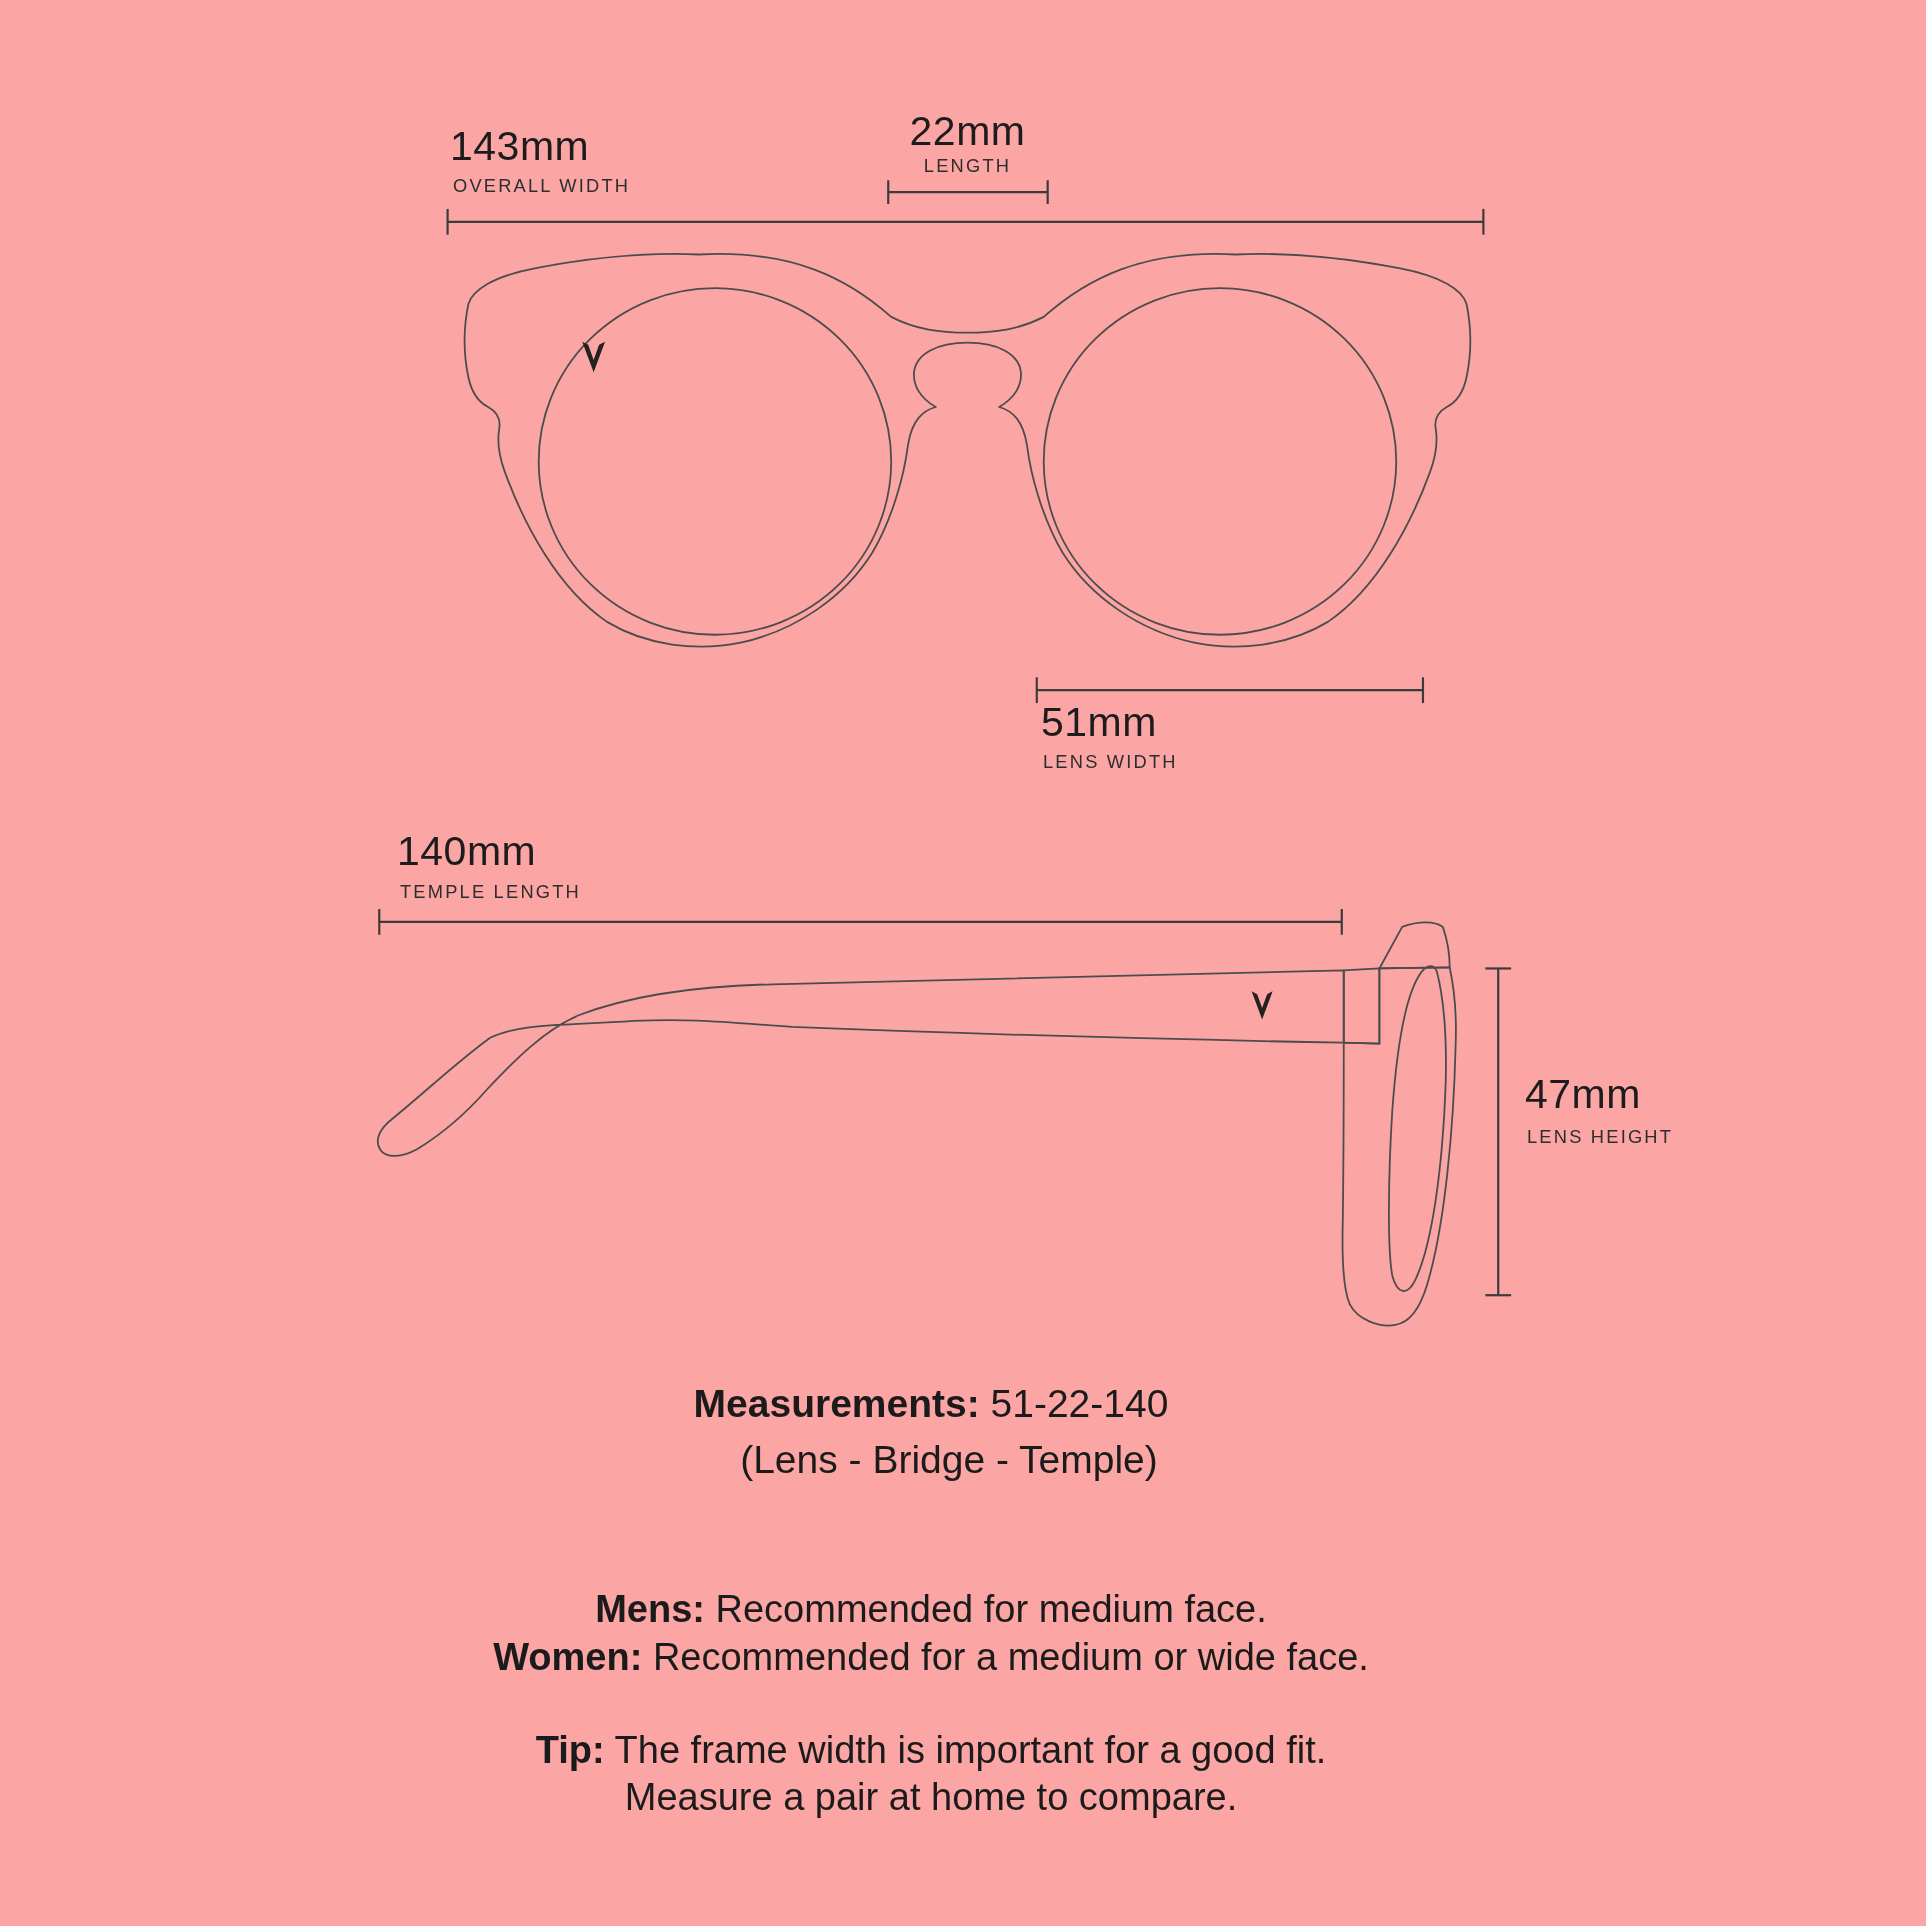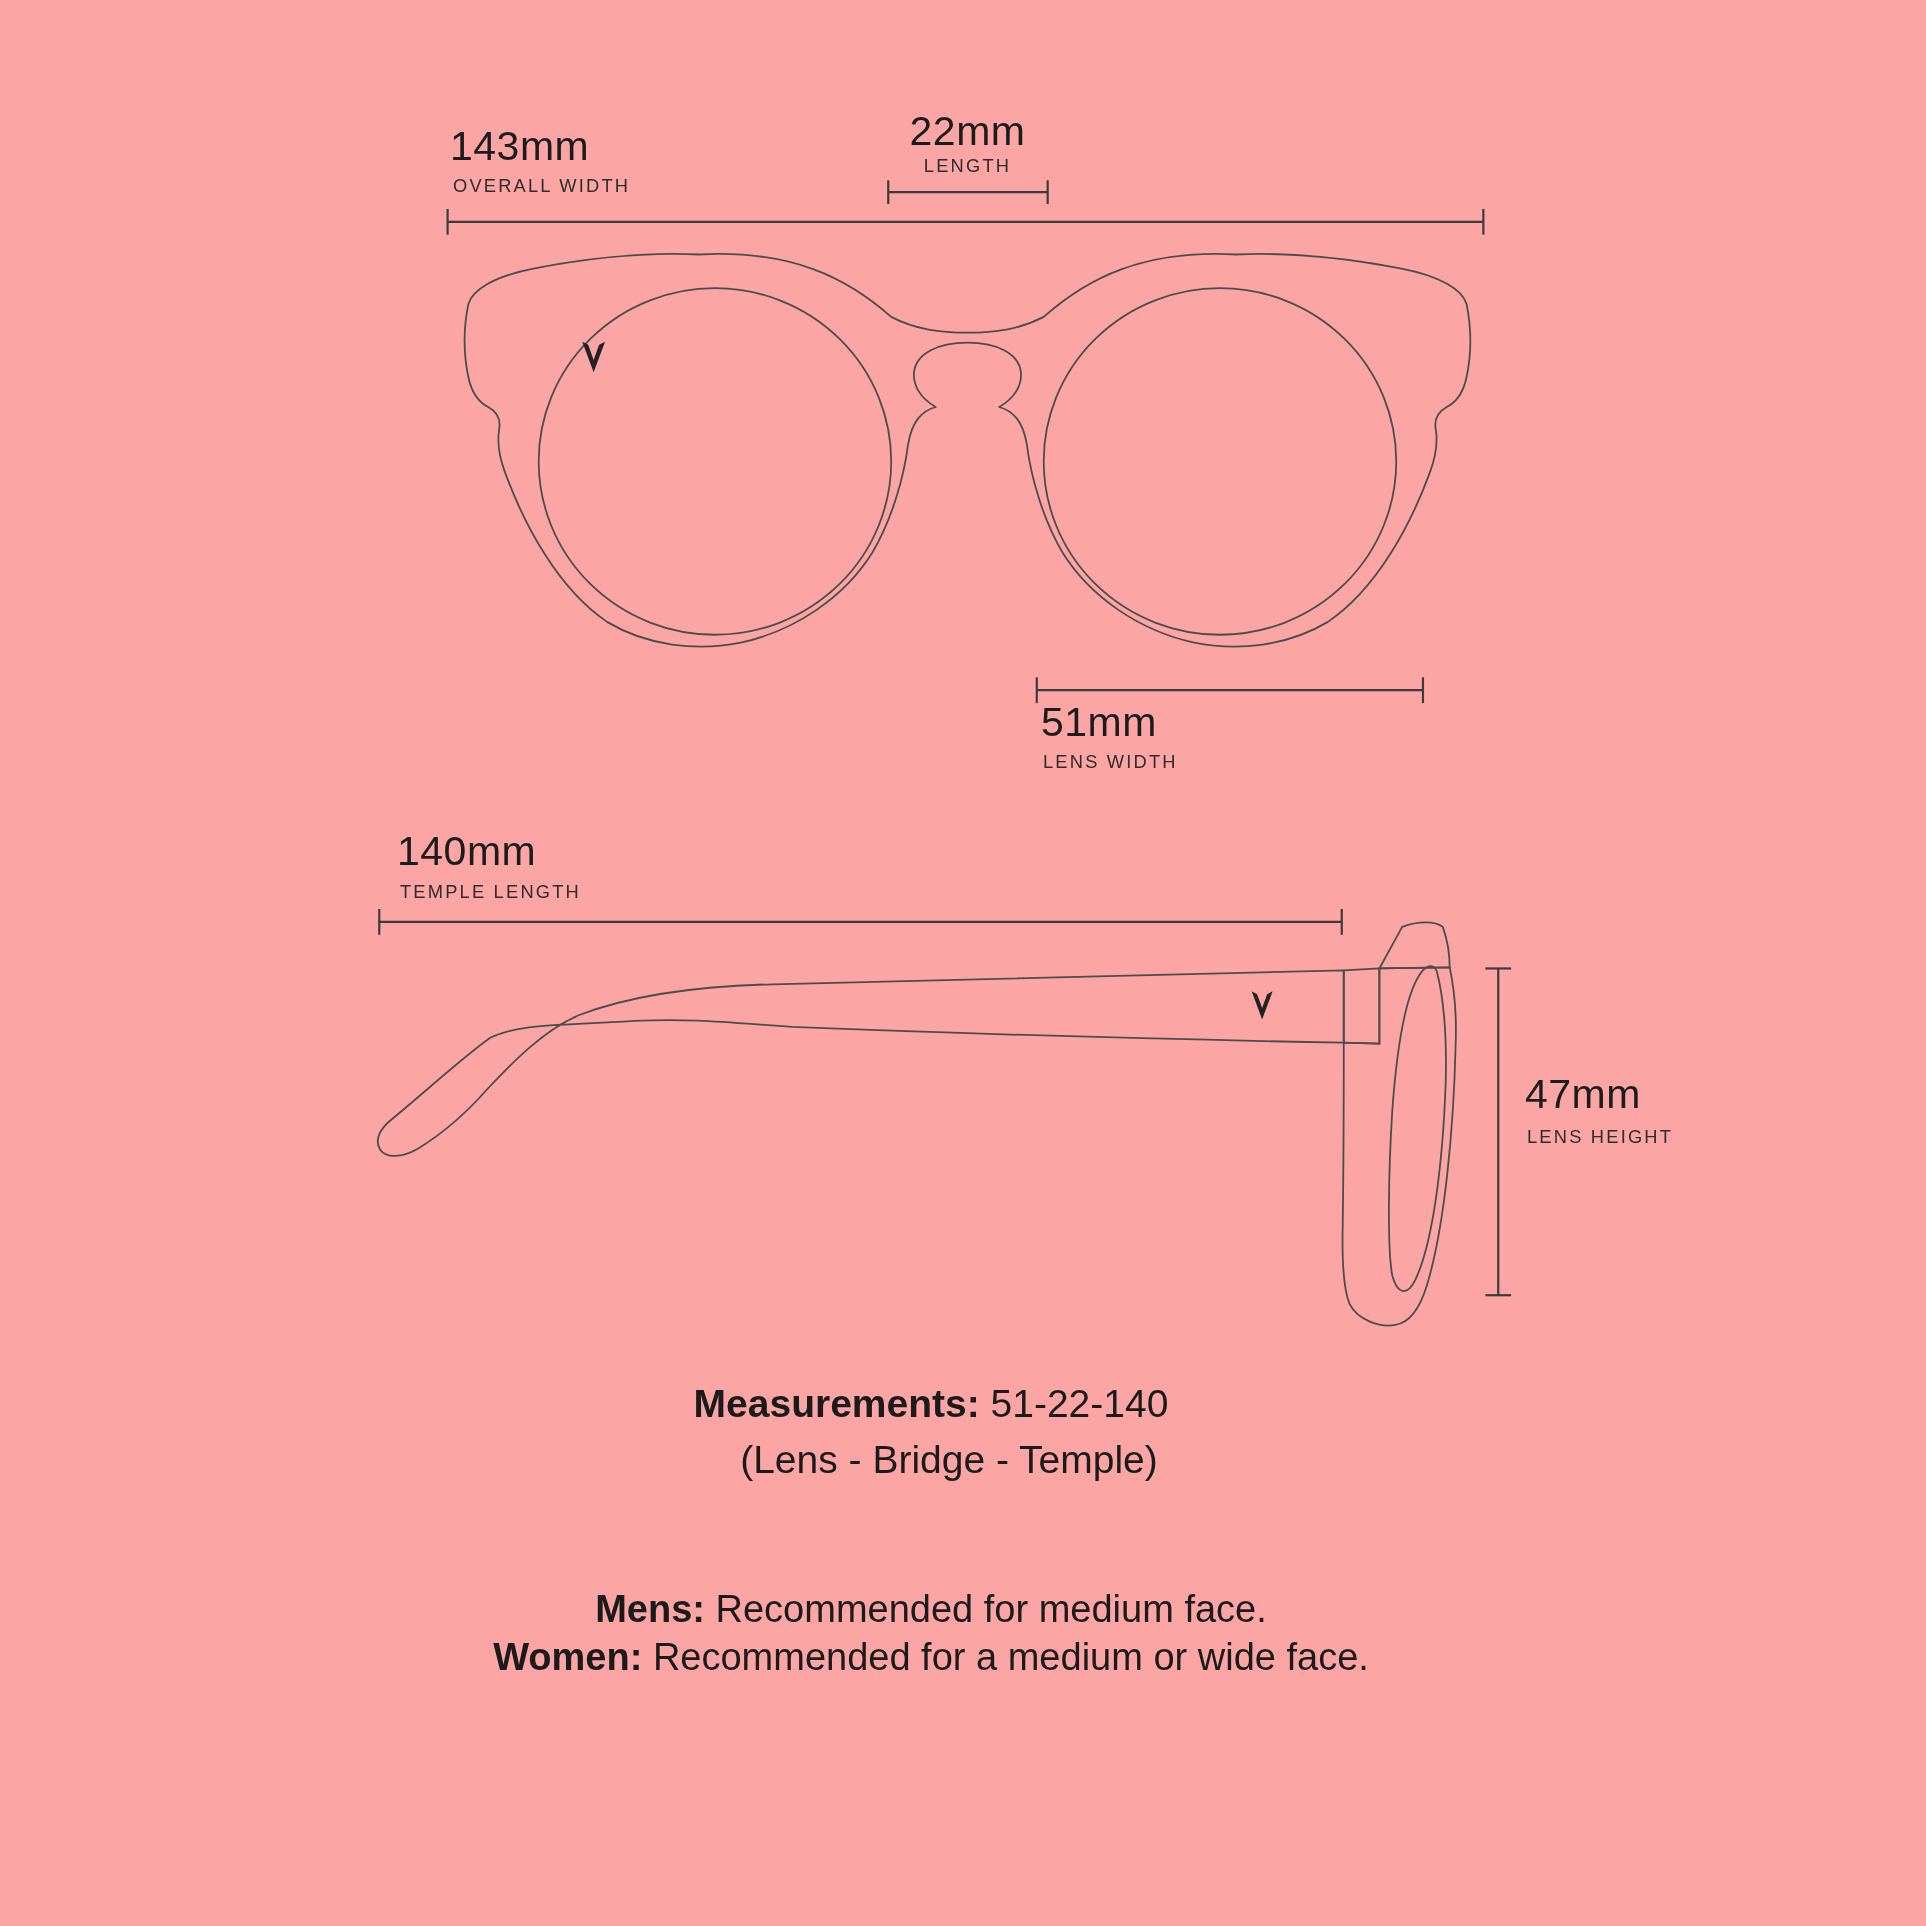--- a/index.html
+++ b/index.html
@@ -217,15 +217,22 @@
 
   <div class="center-text body-size" style="top:1588px;">
     <span class="b">Mens:</span>
     <span>Recommended for medium face.</span>
   </div>
   <div class="center-text body-size" style="top:1636px;">
     <span class="b">Women:</span>
     <span>Recommended for a medium or wide face.</span>
   </div>
 
+  <div class="center-text body-size" style="top:1729px;">
+    <span class="b">Tip:</span>
+    <span>The frame width is important for a good fit.</span>
+  </div>
+  <div class="center-text body-size" style="top:1776px;">
+    <span>Measure a pair at home to compare.</span>
+  </div>
 
 </div>
 
 
 </body></html>

